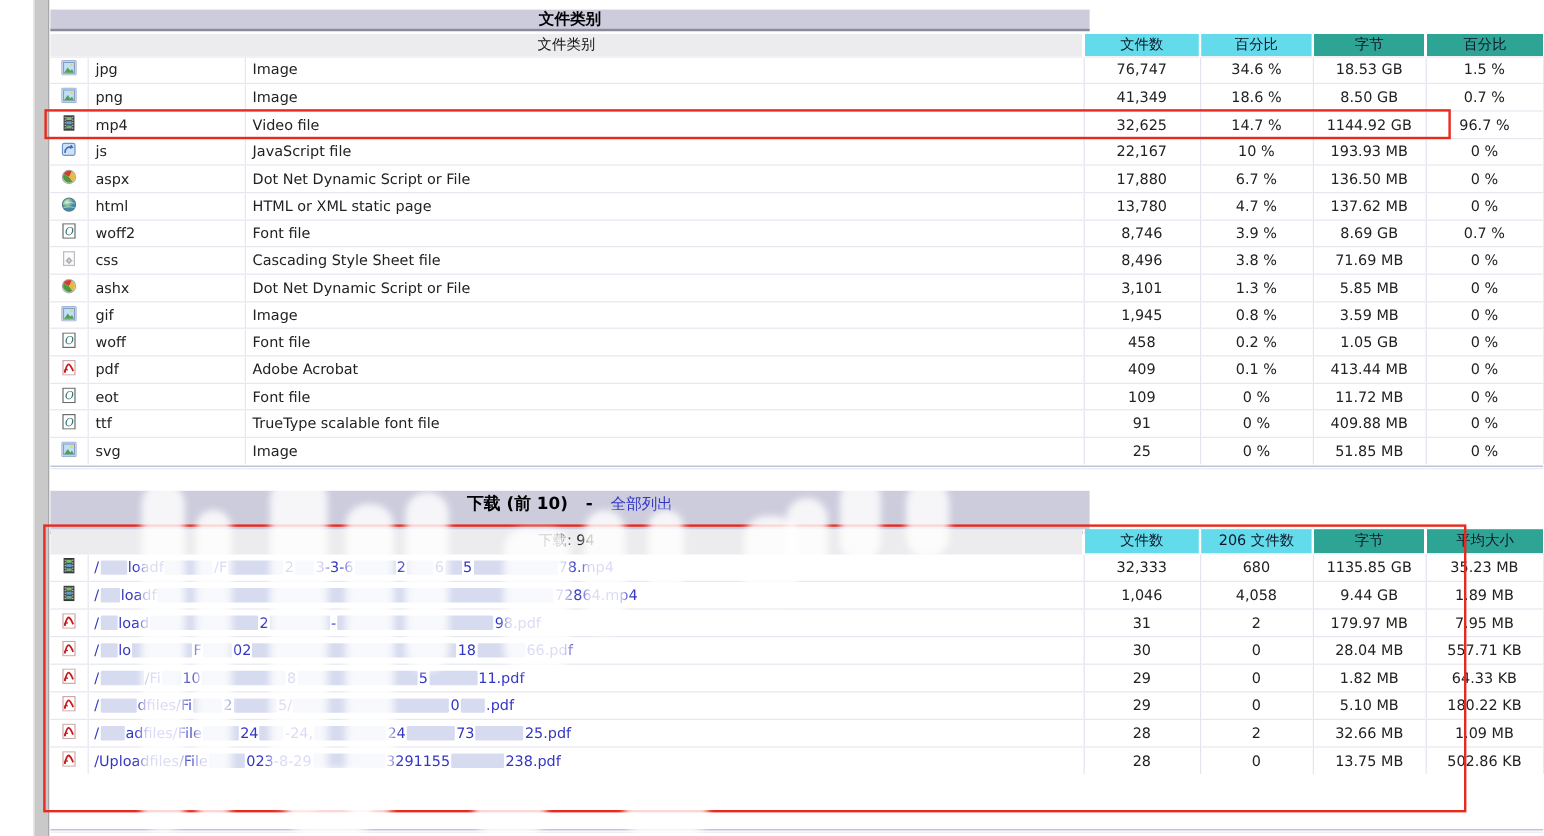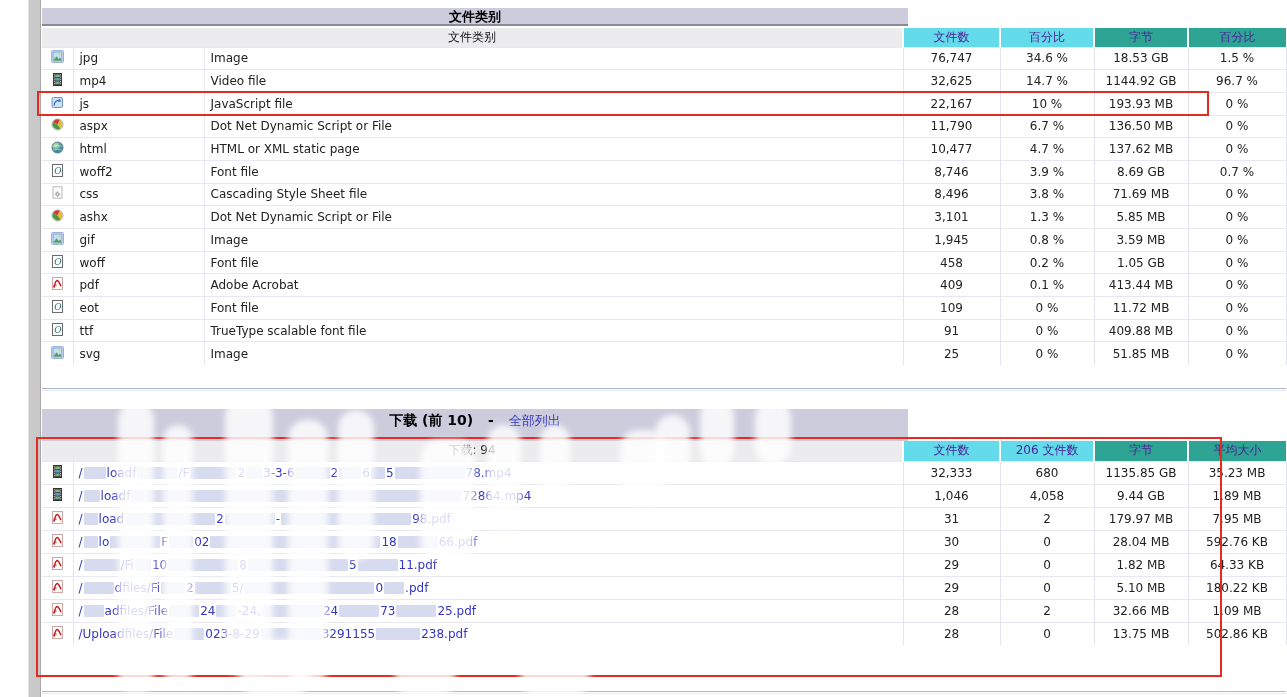--- a/index.html
+++ b/index.html
@@ -18,21 +18,21 @@
   #t2-title { top:409px; height:36px; font-size:14px; line-height:22px; }
   #t2-title .sep { font-weight:bold; margin:0 10px; }
   #t2-title a { color:var(--link_blue); font-weight:normal; font-size:13px; text-decoration:none; cursor:pointer; }
 
   table { position:absolute; left:42px; border-collapse:collapse; table-layout:fixed; width:1244px; }
   #t1 { top:28px; }
   #t2 { top:441px; }
   td,th { font-size:12px; font-weight:normal; overflow:hidden; white-space:nowrap; }
 
   .subhead { background:#ececee; text-align:center; color:#111; }
-  th.h { border-left:2px solid #fff; color:#4c1d95; }
+  th.h { border-left:2px solid #fff; color:#0f172a; }
   th.cyan { background:var(--header_cyan); }
   th.teal { background:var(--header_teal); }
   #t1 tr.head td, #t1 tr.head th { height:19px; }
   #t2 tr.head td, #t2 tr.head th { height:20px; }
 
   tr.r td { height:22.7px; border-top:1px solid #e7e7f0; }
   #t2 tr.r td { height:23px; }
   td.ic { text-align:center; }
   td.ext, td.desc { border-left:1px solid #e7e7f0; padding-left:6px;margin-top:28px; }
   td.num { text-align:center; border-left:1px solid #e4e4ee; }
@@ -92,20 +92,34 @@
               </svg></span></td>
           <td class="ext">jpg</td>
           <td class="desc">Image</td>
           <td class="num">76,747</td>
           <td class="num">34.6 %</td>
           <td class="num">18.53 GB</td>
           <td class="num">1.5 %</td>
         </tr>
         <tr class="r">
           <td class="ic"><span class="icon"><svg width="13" height="13" viewBox="0 0 13 13">
+                <rect x="0.5" y="0.5" width="12" height="12" rx="1" fill="#d9e5f6" stroke="#9fb3d2"></rect>
+                <rect x="2" y="2" width="9" height="9" fill="#bfe0f7" stroke="#7a96c0" stroke-width="0.8"></rect>
+                <path d="M2.4 10.6 L5.5 6.2 L7.6 9 L9 7.4 L10.6 10.6 Z" fill="#55a04f"></path>
+                <circle cx="8.6" cy="4.2" r="1" fill="#f0d24a"></circle>
+              </svg></span></td>
+          <td class="ext">png</td>
+          <td class="desc">Image</td>
+          <td class="num">41,349</td>
+          <td class="num">18.6 %</td>
+          <td class="num">8.50 GB</td>
+          <td class="num">0.7 %</td>
+        </tr>
+        <tr class="r">
+          <td class="ic"><span class="icon"><svg width="13" height="13" viewBox="0 0 13 13">
                 <rect x="2.5" y="0.5" width="8" height="12" fill="#4a4a4e" stroke="#333"></rect>
                 <rect x="4.3" y="1.6" width="4.4" height="2.4" fill="#7cc06e"></rect>
                 <rect x="4.3" y="5.1" width="4.4" height="2.4" fill="#5f9fd0"></rect>
                 <rect x="4.3" y="8.6" width="4.4" height="2.4" fill="#6fb187"></rect>
                 <g fill="#d8d8d8">
                   <rect x="2.9" y="1.4" width="0.9" height="1"></rect>
                   <rect x="2.9" y="3.6" width="0.9" height="1"></rect>
                   <rect x="2.9" y="5.8" width="0.9" height="1"></rect>
                   <rect x="2.9" y="8" width="0.9" height="1"></rect>
                   <rect x="2.9" y="10.2" width="0.9" height="1"></rect>
@@ -137,40 +151,40 @@
         </tr>
         <tr class="r">
           <td class="ic"><span class="icon"><svg width="13" height="13" viewBox="0 0 13 13">
                 <circle cx="6.5" cy="6.5" r="5.5" fill="#fff" stroke="#aaa"></circle>
                 <path d="M6.5 6.5 L2 4 A5.2 5.2 0 0 1 9 2 Z" fill="#d43a2f"></path>
                 <path d="M6.5 6.5 L9 2 A5.2 5.2 0 0 1 9.5 10.5 Z" fill="#e8b93c"></path>
                 <path d="M6.5 6.5 L9.5 10.5 A5.2 5.2 0 0 1 2 4 Z" fill="#4d9a3e"></path>
               </svg></span></td>
           <td class="ext">aspx</td>
           <td class="desc">Dot Net Dynamic Script or File</td>
-          <td class="num">11,790</td>
+          <td class="num">17,880</td>
           <td class="num">6.7 %</td>
           <td class="num">136.50 MB</td>
           <td class="num">0 %</td>
         </tr>
         <tr class="r">
           <td class="ic"><span class="icon"><svg width="13" height="13" viewBox="0 0 13 13">
                 <defs>
                   <radialGradient id="gg" cx="35%" cy="30%">
                     <stop offset="0%" stop-color="#cdeccc"></stop>
                     <stop offset="55%" stop-color="#7fbf92"></stop>
                     <stop offset="100%" stop-color="#3f8aa8"></stop>
                   </radialGradient>
                 </defs>
                 <circle cx="6.5" cy="6.5" r="5.5" fill="url(#gg)" stroke="#5a7d8a"></circle>
                 <path d="M1.5 5.5 Q6.5 3.5 11.5 5.5 M2 9 Q6.5 7.5 11 9" stroke="rgba(255,255,255,0.5)" fill="none" stroke-width="0.8"></path>
               </svg></span></td>
           <td class="ext">html</td>
           <td class="desc">HTML or XML static page</td>
-          <td class="num">10,477</td>
+          <td class="num">13,780</td>
           <td class="num">4.7 %</td>
           <td class="num">137.62 MB</td>
           <td class="num">0 %</td>
         </tr>
         <tr class="r">
           <td class="ic"><span class="icon"><svg width="13" height="13" viewBox="0 0 13 13">
                 <rect x="1.5" y="0.5" width="10" height="12" fill="#fff" stroke="#6b6b6b"></rect>
                 <text x="3.2" y="9.8" font-size="9" font-style="italic" font-family="DejaVu Serif, serif" fill="#2f6f70">O</text>
               </svg></span></td>
           <td class="ext">woff2</td>
@@ -379,21 +393,21 @@
         <tr class="r">
           <td class="ic"><span class="icon"><svg width="13" height="13" viewBox="0 0 13 13">
                 <rect x="1.5" y="0.5" width="10" height="12" fill="#fff" stroke="#d0a7a7"></rect>
                 <path d="M3 10.5 C4.2 5 5.2 3.6 6.2 3.6 C7.6 3.6 8 5.2 10 9.2" fill="none" stroke="#c61c1c" stroke-width="1.5"></path>
                 <path d="M3.2 10.4 C2.4 8.6 3.4 7.6 5.6 8.2" fill="none" stroke="#c61c1c" stroke-width="1.1"></path>
               </svg></span></td>
           <td class="url"><span class="frag">/</span><span class="censor" style="width: 14px;"></span><span class="frag">lo</span><span class="censor" style="width: 50px;"></span><span class="frag">F</span><span class="censor" style="width: 24px;"></span><span class="frag">02</span><span class="censor" style="width: 170px;"></span><span class="frag">18</span><span class="censor" style="width: 40px;"></span><span class="frag">66.pdf</span></td>
           <td class="num">30</td>
           <td class="num">0</td>
           <td class="num">28.04 MB</td>
-          <td class="num">592.76 KB</td>
+          <td class="num">557.71 KB</td>
         </tr>
         <tr class="r">
           <td class="ic"><span class="icon"><svg width="13" height="13" viewBox="0 0 13 13">
                 <rect x="1.5" y="0.5" width="10" height="12" fill="#fff" stroke="#d0a7a7"></rect>
                 <path d="M3 10.5 C4.2 5 5.2 3.6 6.2 3.6 C7.6 3.6 8 5.2 10 9.2" fill="none" stroke="#c61c1c" stroke-width="1.5"></path>
                 <path d="M3.2 10.4 C2.4 8.6 3.4 7.6 5.6 8.2" fill="none" stroke="#c61c1c" stroke-width="1.1"></path>
               </svg></span></td>
           <td class="url"><span class="frag">/</span><span class="censor" style="width: 36px;"></span><span class="frag">/Fi</span><span class="censor" style="width: 16px;"></span><span class="frag">10</span><span class="censor" style="width: 70px;"></span><span class="frag">8</span><span class="censor" style="width: 100px;"></span><span class="frag">5</span><span class="censor" style="width: 40px;"></span><span class="frag">11.pdf</span></td>
           <td class="num">29</td>
           <td class="num">0</td>

